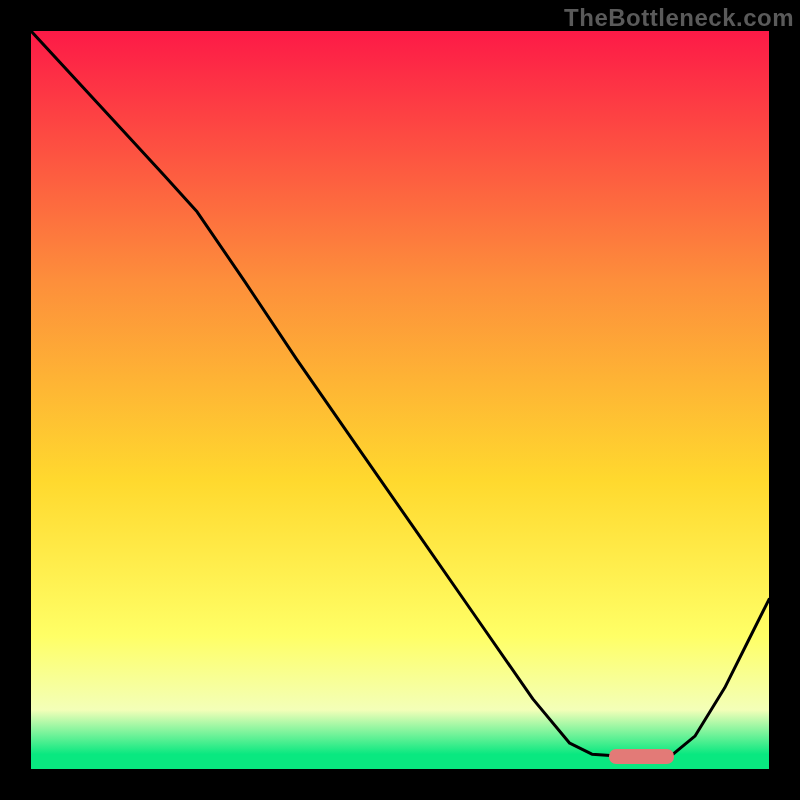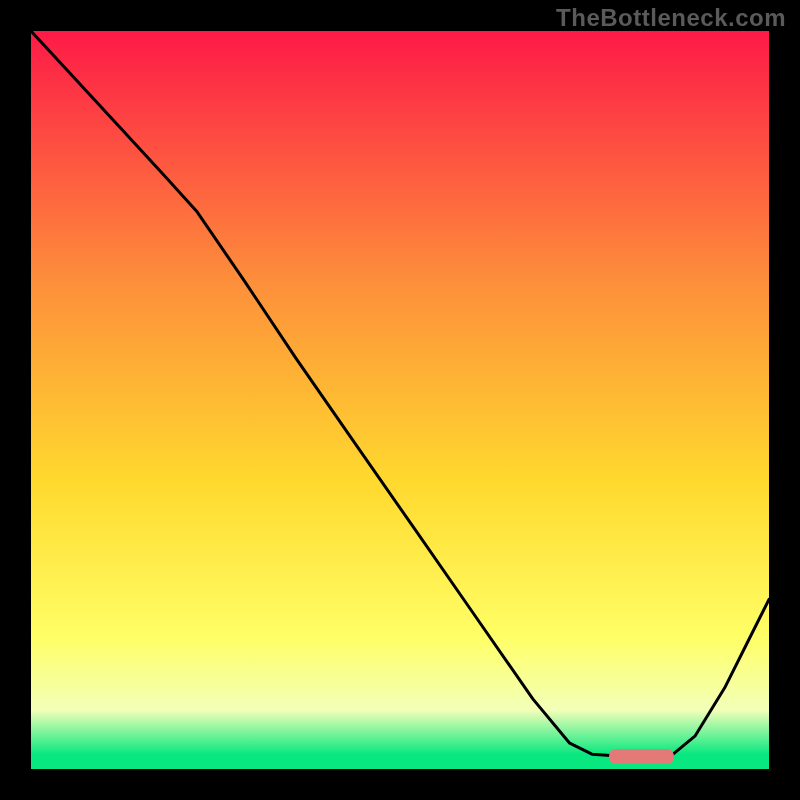--- a/index.html
+++ b/index.html
@@ -13,21 +13,21 @@
   }
   .frame {
     position: relative;
     width: 800px;
     height: 800px;
     background: #000;
   }
   .watermark {
     position: absolute;
     top: 4px;
-    right: 14px;
+    right: 6px;
     color: #5a5a5a;
     font-size: 24px;
     font-weight: 600;
     letter-spacing: 0.5px;
     user-select: none;
   }
   .plot-area {
     position: absolute;
     left: 31px;
     top: 31px;

